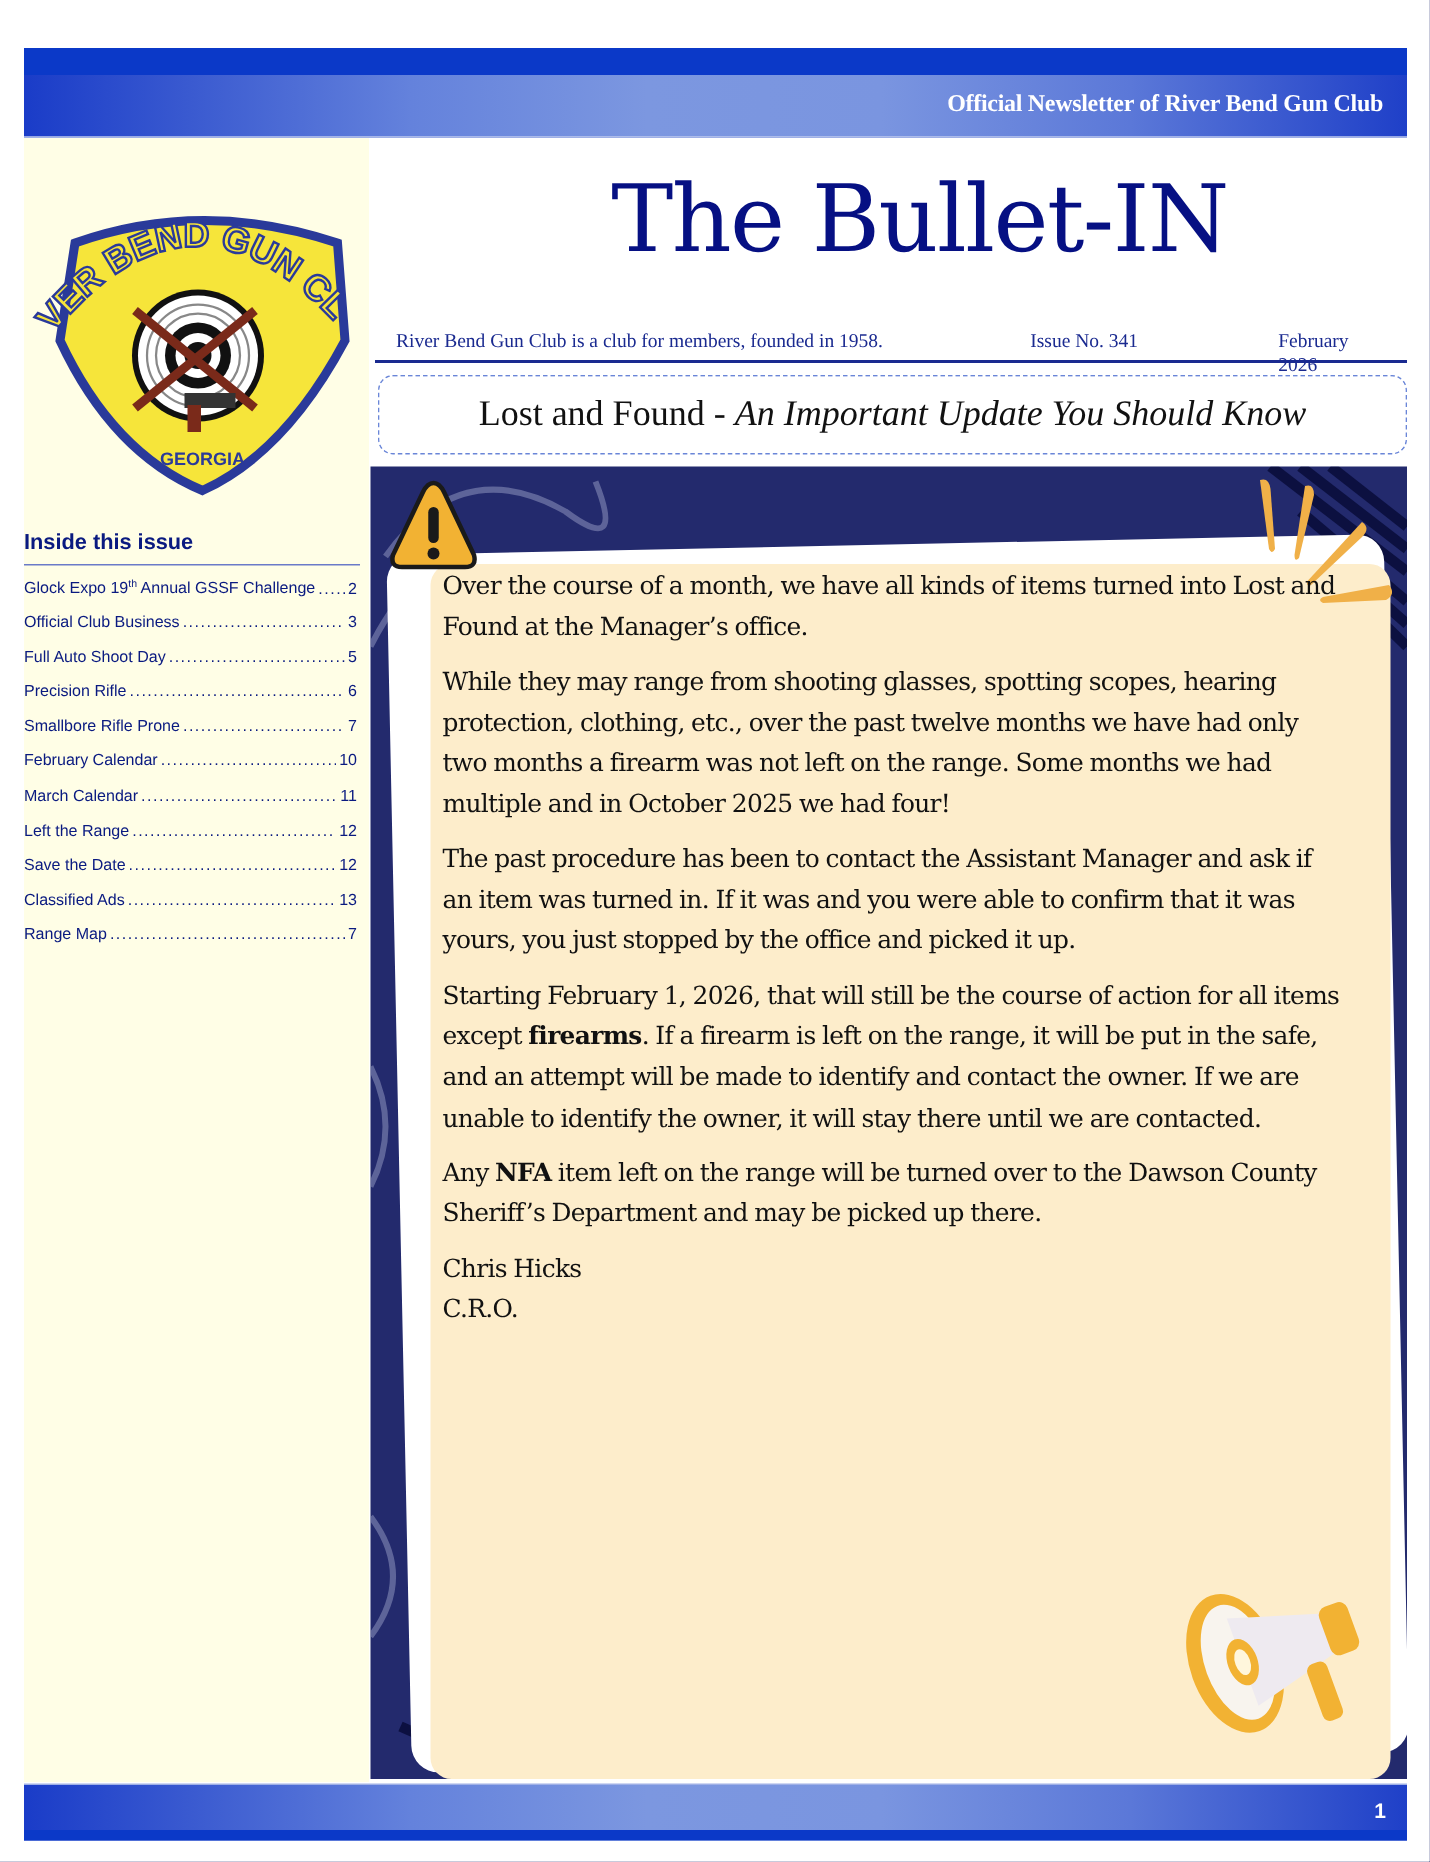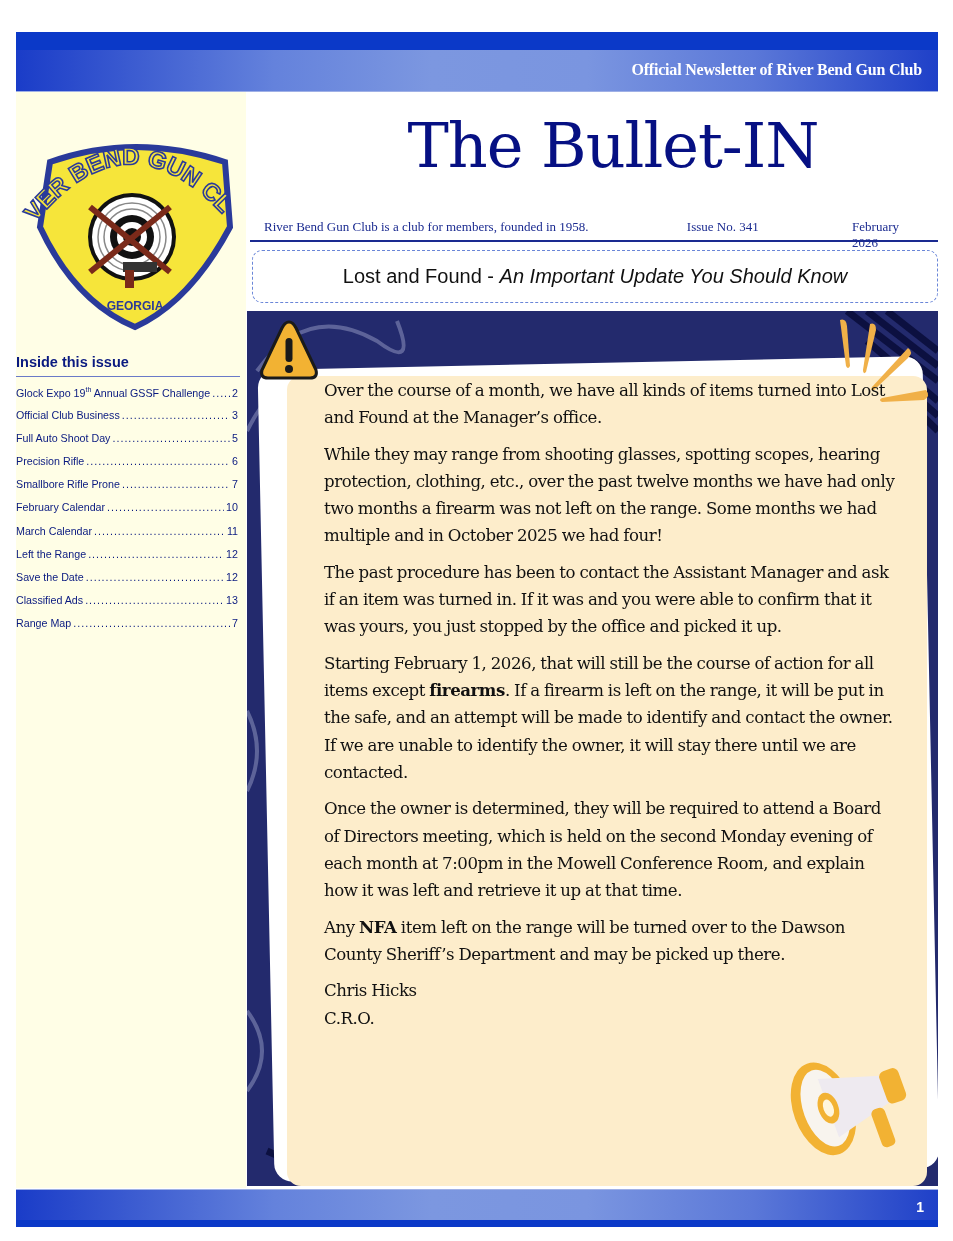--- a/index.html
+++ b/index.html
@@ -48,21 +48,21 @@
     font-family: "Liberation Serif", serif; font-size: 13px; color: #1a2a90; gap: 36px;
   }
   .info-line .club { width: 410px; }
   .info-line .issue { width: 137px; }
   .info-rule { position: absolute; left: 250px; top: 240px; width: 688px; height: 1.5px; background: #1a2a90; }
 
   .headline-box {
     position: absolute; left: 252px; top: 250px; width: 686px; height: 53px;
     border: 1px dashed #6a86d8; border-radius: 10px;
     display: flex; align-items: center; justify-content: center;
-    font-family: Liberation Sans, sans-serif; font-size: 20px; color: #111;
+    font-family: Liberation Serif, serif; font-size: 24px; color: #111;
   }
   .headline-box em { font-style: italic; }
 
   .panel {
     position: absolute; left: 247px; top: 311px; width: 691px; height: 875px;
     background: #232a6d; overflow: hidden;
   }
   .panel svg.bg { position: absolute; left: 0; top: 0; }
 
   .card-back {
@@ -72,21 +72,21 @@
   .card {
     position: absolute; left: 40px; top: 65px; width: 640px; height: 810px;
     background: #fdedcb; border-radius: 14px;
   }
 
   .article {
     position: absolute; left: 295px; top: 377px; width: 600px;
     font-family: "DejaVu Serif", serif; font-size: 16.6px; line-height: 27.2px; color: #111;
     letter-spacing: -0.45px; word-spacing: -0.5px;
   }
-  .article p { margin-bottom: 9.4px; margin-left: 29px; }
+  .article p { margin-bottom: 9.4px; }
   .article b { font-weight: bold; }
   .article .ul { font-weight: bold; }
 
   .warning { position: absolute; left: 258px; top: 318px; width: 62px; height: 66px; }
   .burst { position: absolute; left: 832px; top: 318px; width: 100px; height: 90px; }
   .megaphone { position: absolute; left: 780px; top: 1028px; width: 150px; height: 160px; }
 
   .bottom-bar {
     position: absolute; left: 16px; top: 1189px; width: 922px; height: 38px;
     background: linear-gradient(90deg, #1a3cc8 0%, #3a5ad0 12%, #6482dc 28%, #7c97e0 45%, #7a95e0 62%, #5b78d8 80%, #1f40c8 100%);
@@ -241,21 +241,20 @@
     <path d="M 76 30 Q 82 34 76 40 L 42 72 Q 38 73 40 69 Z"></path>
     <path d="M 94 72 Q 99 78 92 82 L 50 84 Q 46 82 50 80 Z"></path>
   </g>
 </svg>
 
 <div class="article">
   <p>Over the course of a month, we have all kinds of items turned into Lost and Found at the Manager’s office.</p>
   <p>While they may range from shooting glasses, spotting scopes, hearing protection, clothing, etc., over the past twelve months we have had only two months a firearm was not left on the range. Some months we had multiple and in October 2025 we had four!</p>
   <p>The past procedure has been to contact the Assistant Manager and ask if an item was turned in. If it was and you were able to confirm that it was yours, you just stopped by the office and picked it up.</p>
   <p><span>Starting February 1, 2026, that will still be the course of action for all items except </span><span class="ul">firearms</span><span>. If a firearm is left on the range, it will be put in the safe, and an attempt will be made to identify and contact the owner. If we are unable to identify the owner, it will stay there until we are contacted.</span></p>
-  <p>Once the owner is determined, they will be required to attend a Board of Directors meeting, which is held on the second Monday evening of each month at 7:00pm in the Mowell Conference Room, and explain how it was left and retrieve it up at that time.</p>
   <p><span>Any </span><b>NFA</b><span> item left on the range will be turned over to the Dawson County Sheriff’s Department and may be picked up there.</span></p>
   <p style="margin-bottom:0">
     <span>Chris Hicks</span><br>
     <span>C.R.O.</span>
   </p>
 </div>
 
 <svg class="megaphone" viewBox="0 0 150 160">
   <g transform="rotate(-20 75 80)">
     <ellipse cx="45" cy="70" rx="30" ry="48" fill="#f2b233"></ellipse>

